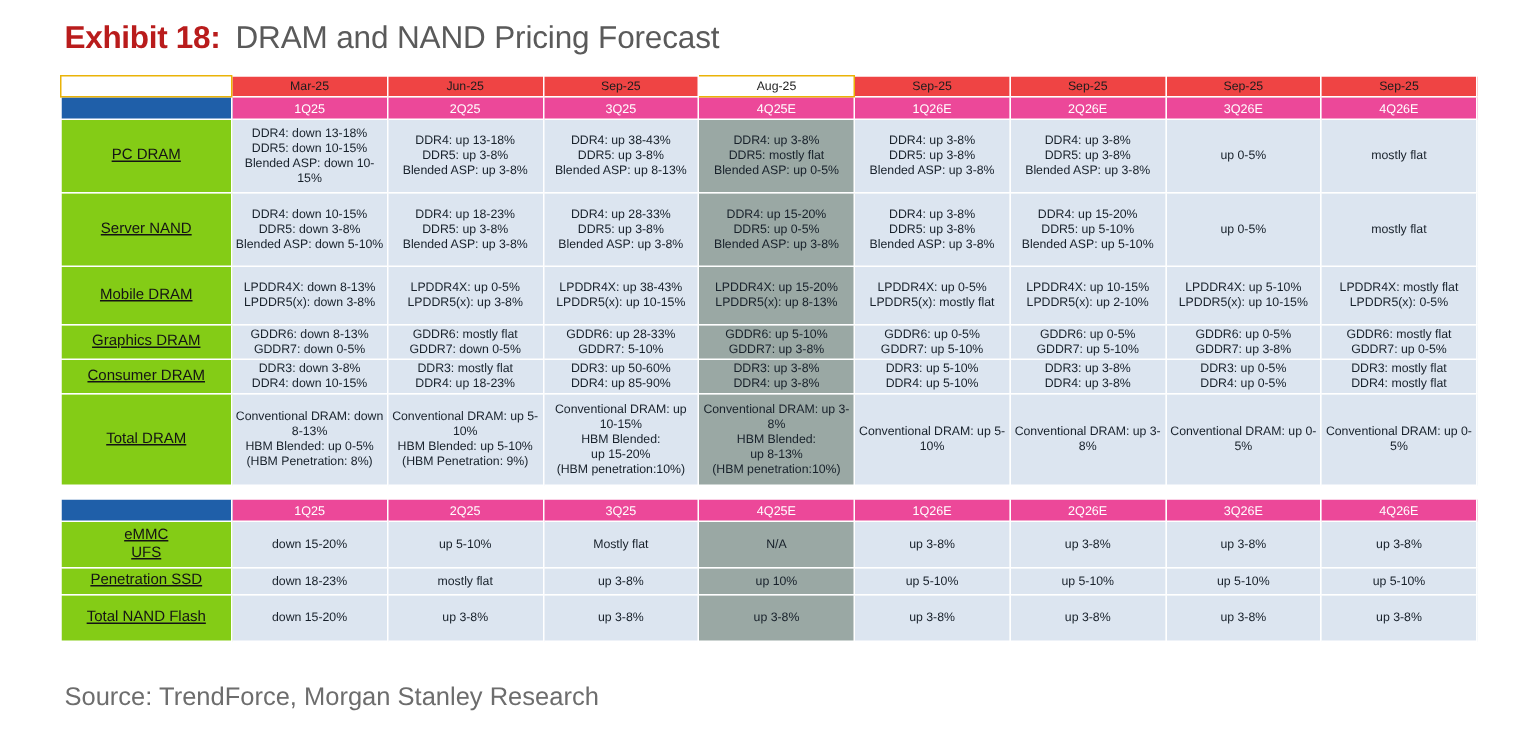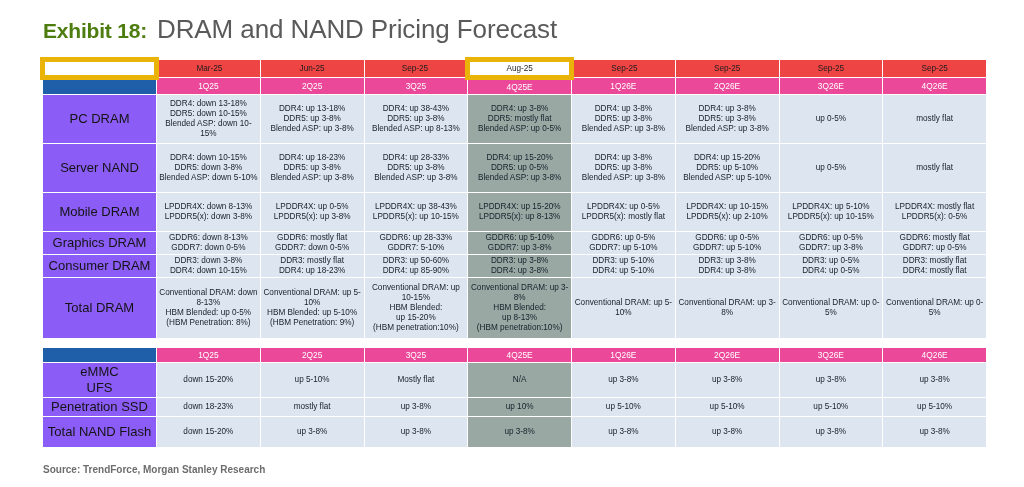--- a/index.html
+++ b/index.html
@@ -26,25 +26,25 @@
     display: flex;
     align-items: baseline;
     gap: 10px;
     padding-top: 14px;
     padding-bottom: 12px;
     padding-left: 3px;
   }
   .title-exhibit {
     font-size: 21px;
     font-weight: bold;
-    color: #4d7c0f;
+    color: #b91c1c;
     letter-spacing: -0.2px;
   }
   .title-text {
-    font-size: 26px;
+    font-size: 21px;
     font-weight: 400;
     color: #5a5a5a;
     letter-spacing: -0.1px;
   }
   
   table.grid {
     border-collapse: collapse;
     table-layout: fixed;
     width: 944px;
     font-size: 8.2px;
@@ -65,43 +65,44 @@
     background: #ef4444;
     color: #1d1d1d;
     font-weight: bold;
     font-size: 8.2px;
     height: 11px;
     border: 1px solid #ffffff;
   }
   .monthband td.blank-left,
   .monthband td.white-cell {
     background: #ffffff;
-    border: 5px solid #eab308;
+    border: 1px solid #eab308;
   }
   
   .qband td {
     background: #ec4899;
     color: #ffffff;
     font-weight: bold;
     font-size: 8.4px;
     height: 12px;
     border: 1px solid #ffffff;
   }
   .qband td.blank-left {
     background: #1f5fa9;
   }
   
   td.rowlabel {
-    background: #8b5cf6;
+    background: #84cc16;
     text-align: left;
     font-weight: bold;
-    font-size: 13px;
+    font-size: 10px;
     padding-left: 5px;
     border: 1px solid #b9b9c4;
     color: #141414;
+    text-decoration: underline;
   }
   td.cell {
     background: #dce5f0;
     border: 1px solid #ffffff;
     color: #17202a;
   }
   td.cell.hl {
     background: #9aa8a4;
     border: 1px solid #ffffff;
   }
@@ -119,23 +120,22 @@
   .nand-tall td { height: 28px; }
   .nand-tall2 td { height: 24px; }
 
   .multiline { white-space: pre-line; }
 
   
   .source {
     position: absolute;
     left: 43px;
     bottom: 12px;
-    font-size: 10px;
+    font-size: 17px;
     color: #6d6d6d;
-    font-weight: bold;
   }
 </style>
 </head>
 <body>
 
 <div class="page">
 
   <div class="title-row">
     <span class="title-exhibit">Exhibit 18:</span>
     <span class="title-text">DRAM and NAND Pricing Forecast</span>

